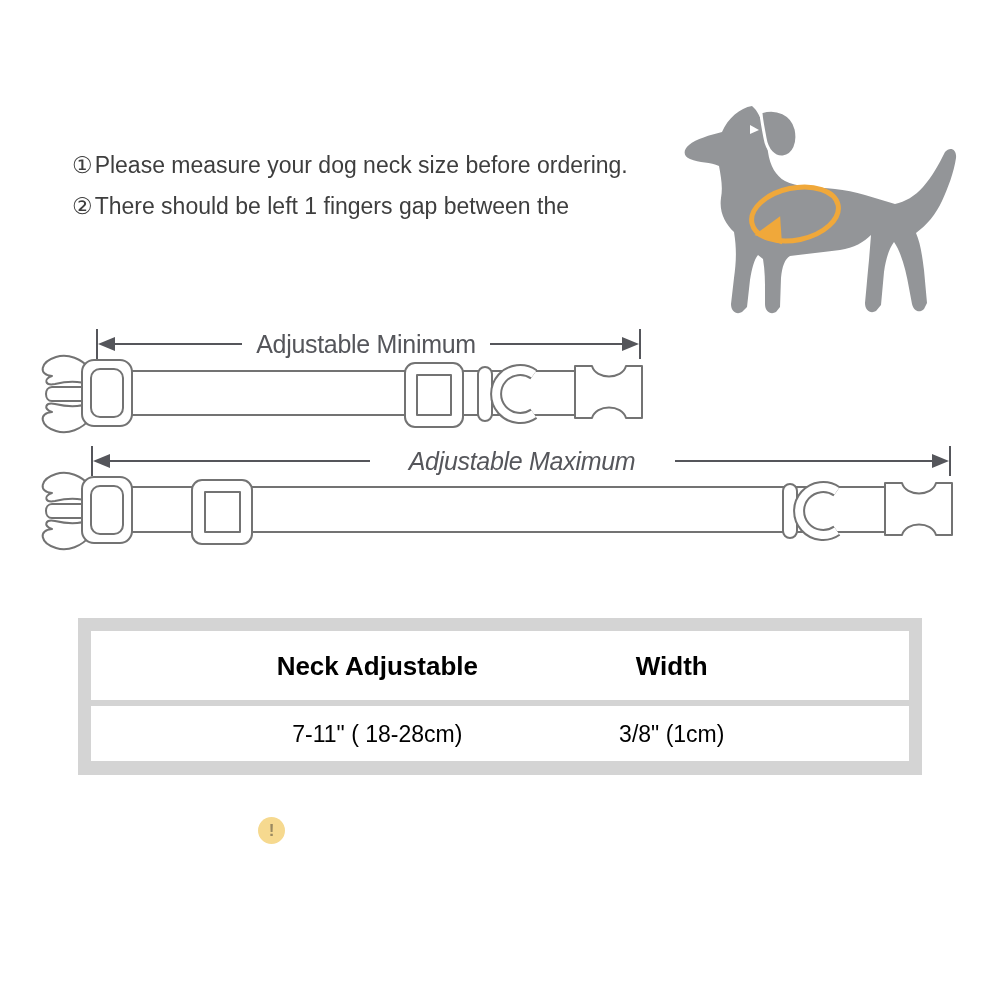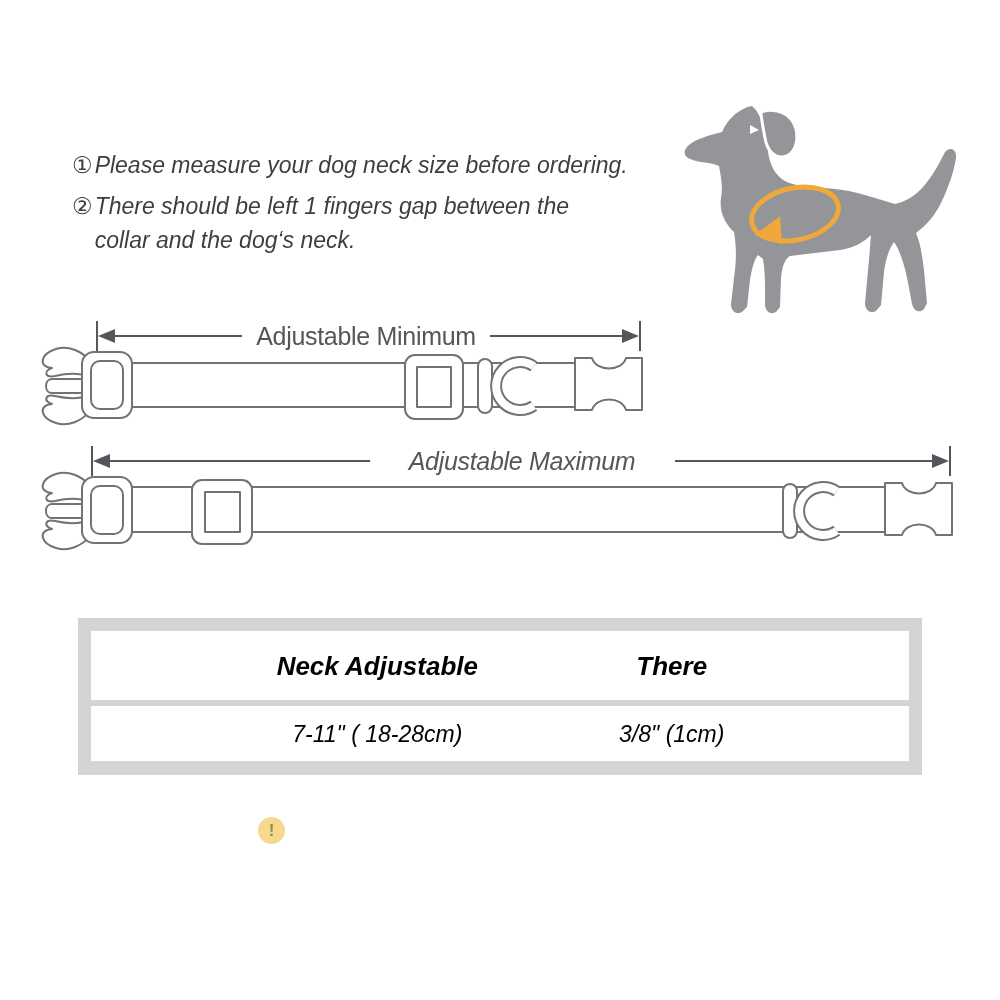--- a/index.html
+++ b/index.html
@@ -4,33 +4,33 @@
 <style>
   html,body { margin:0; padding:0; }
   body {
     width:1000px; height:1000px; background:#ffffff; position:relative;
     font-family:"Liberation Sans", sans-serif; overflow:hidden;
   }
   
   .instr { position:absolute; left:72px; top:148px; color:#3e3e3e; font-size:23px; }
   .instr-item { display:flex; align-items:flex-start; margin-bottom:7px; }
   .instr-num { margin-right:2px; line-height:34px; }
-  .instr-text div { line-height:34px; white-space:nowrap;font-style:italic; }
+  .instr-text div { line-height:34px; white-space:nowrap; }
   
   .dog-wrap { position:absolute; left:668px; top:92px; }
   
-  .diagram-min { position:absolute; left:30px; top:315px; }
+  .diagram-min { position:absolute; left:30px; top:323px; }
   .diagram-max { position:absolute; left:30px; top:440px;font-style:italic; }
   .dim-label { font-size:25px; letter-spacing:-0.3px; }
   
   .size-table { position:absolute; left:78px; top:618px; width:844px; height:157px; background:#d4d4d4; }
   .t-row { position:absolute; left:13px; right:13px; background:#ffffff; }
   .t-row-header { top:13px; height:69px; font-weight:bold; font-size:26px; color:#000; }
   .t-row-data { top:88px; height:55px; font-size:23px; color:#000; }
-  .t-cell { position:absolute; top:50%; transform:translate(-50%,-50%); white-space:nowrap;font-style:italic; }
+  .t-cell { position:absolute; top:50%; transform:translate(-50%,-50%); white-space:nowrap; }
   .t-cell-1 { left:35%; }
   .t-cell-2 { left:71%; }
   
   .note { position:absolute; left:258px; top:817px; display:flex; align-items:center; color:#141414; font-size:20.5px; }
   .note-icon {
     width:27px; height:27px; border-radius:50%; background:#f6d98f; color:#9a8960;
     font-weight:bold; font-size:17px; line-height:27px; text-align:center; margin-right:13px;
     flex:0 0 auto;
   }
   svg text { font-family:"Liberation Sans", sans-serif; }
@@ -42,21 +42,20 @@
   <div class="instr-item">
     <span class="instr-num">①</span>
     <div class="instr-text">
       <div>Please measure your dog neck size before ordering.</div>
     </div>
   </div>
   <div class="instr-item">
     <span class="instr-num">②</span>
     <div class="instr-text">
       <div>There should be left 1 fingers gap between the</div>
-      <div>collar and the dog‘s neck.</div>
     </div>
   </div>
 </div>
 
 <div class="dog-wrap">
   <svg width="300" height="235" viewBox="0 0 300 235">
     <path fill="#939598" d="M84,14 C72,16 60,26 54,40 C42,43 28,47 21,53 C15,58 15,64 22,67 C31,71 43,70 51,74 C53,85 55,95 53,106 C51,120 57,132 66,140 C69,158 68,172 66,186 L63,212 C63,220 69,223 74,220 L79,215 L82,188 C84,176 86,168 90,163 L95,167 C97,179 97,190 97,200 L97,212 C97,220 103,223 108,220 L112,215 L113,186 C114,174 117,167 122,164 C138,162 156,160 172,158 C186,156 196,150 203,143 L201,168 C199,188 198,202 197,211 C197,219 203,222 208,219 L213,213 L216,180 C218,166 221,157 226,150 C233,160 238,178 241,196 L244,212 C246,220 252,221 256,217 L259,211 L256,178 C254,162 252,150 248,141 C259,133 268,122 274,109 C280,96 286,80 288,66 C289,57 282,54 277,60 C271,72 264,85 255,95 C247,104 237,110 227,112 C207,106 187,99 167,97 C147,95 128,95 117,89 C108,84 102,74 100,60 C98,42 94,22 84,14 Z"></path>
     <path fill="#939598" stroke="#ffffff" stroke-width="3" d="M93,20 C109,15 124,22 128,37 C131,51 126,63 115,65 C106,66 99,58 97,46 C95,35 93,26 93,20 Z"></path>
     <polygon points="82,33 91,38 82,42" fill="#ffffff"></polygon>
     <g transform="rotate(-12 127 122)">
@@ -140,21 +139,21 @@
         <path d="M806.8,51.3 A24,24 0 1 0 806.8,90.7" fill="none" stroke="#ffffff" stroke-width="8"></path>
       </g>
       <path d="M855,43 H872 C876,57 902,57 906,43 H922 V95 H906 C902,81 876,81 872,95 H855 Z"></path>
     </g>
   </svg>
 </div>
 
 <div class="size-table">
   <div class="t-row t-row-header">
     <span class="t-cell t-cell-1">Neck Adjustable</span>
-    <span class="t-cell t-cell-2">There</span>
+    <span class="t-cell t-cell-2">Width</span>
   </div>
   <div class="t-row t-row-data">
     <span class="t-cell t-cell-1">7-11" ( 18-28cm)</span>
     <span class="t-cell t-cell-2">3/8" (1cm)</span>
   </div>
 </div>
 
 <div class="note">
   <div class="note-icon">!</div>
 </div>

